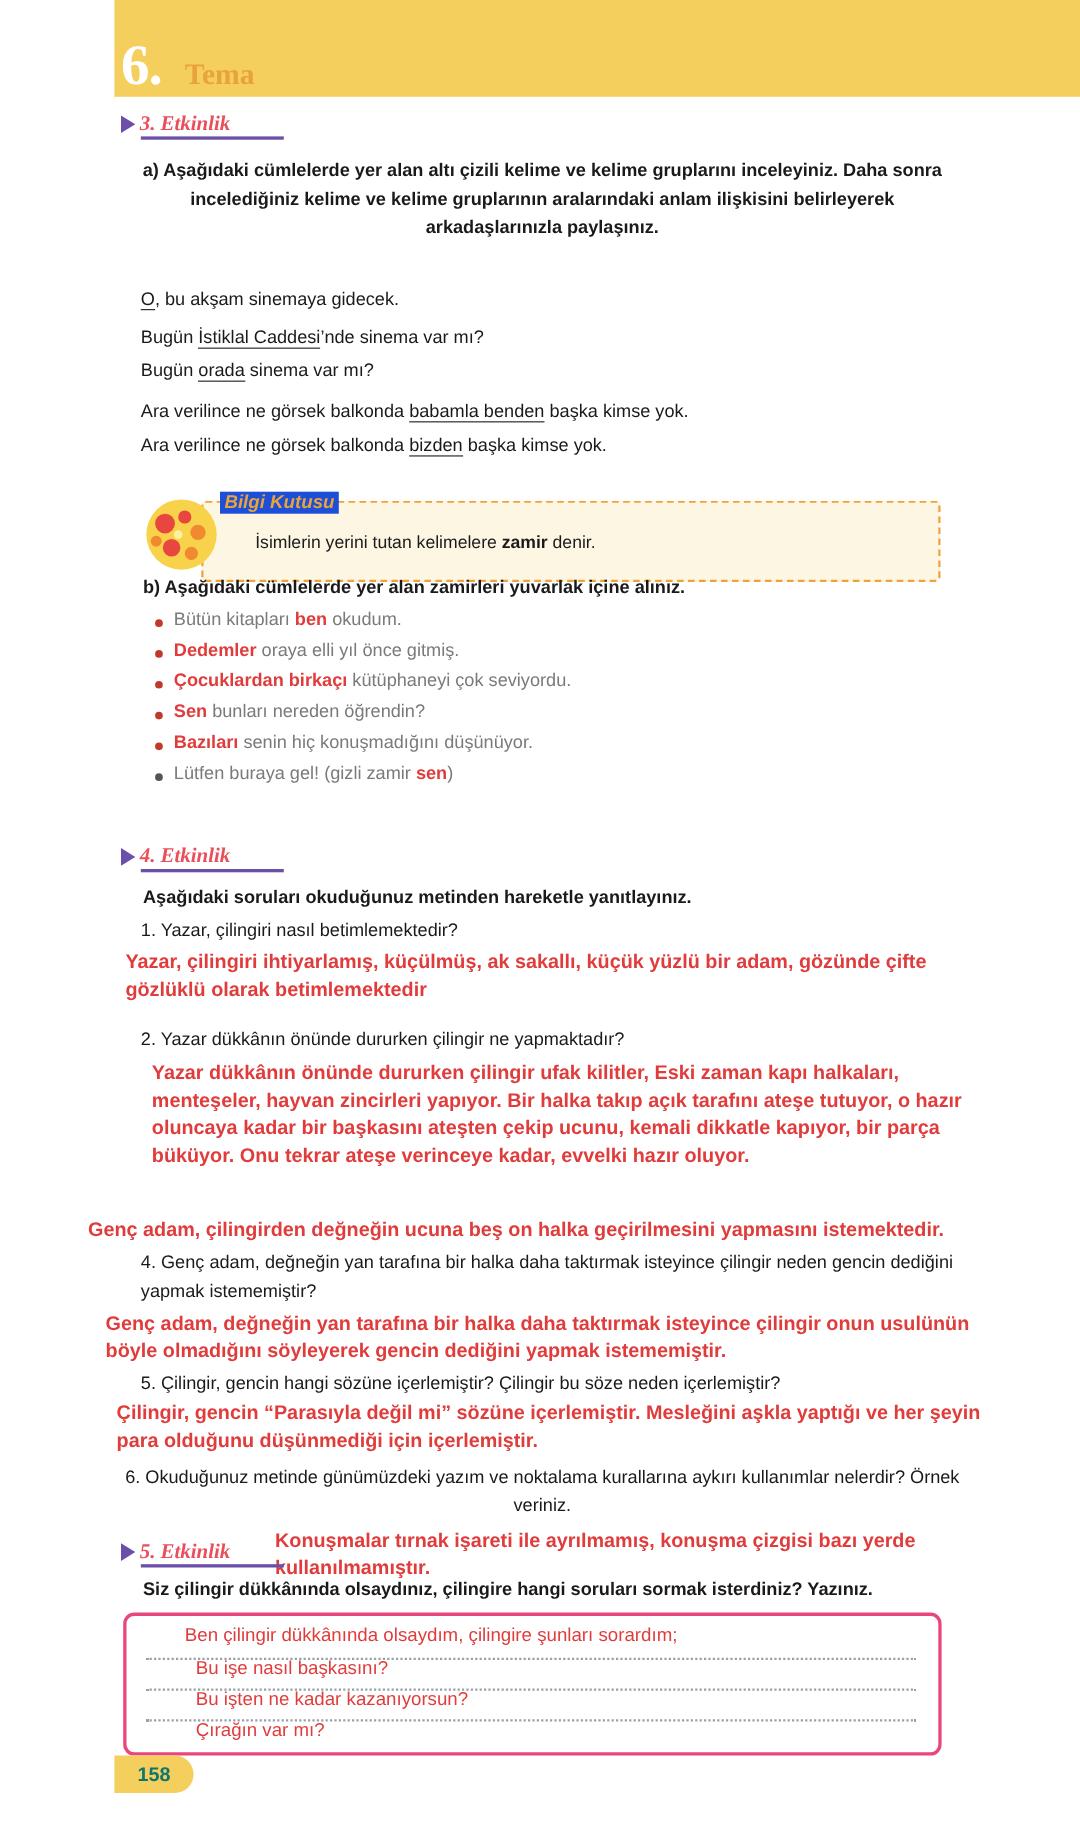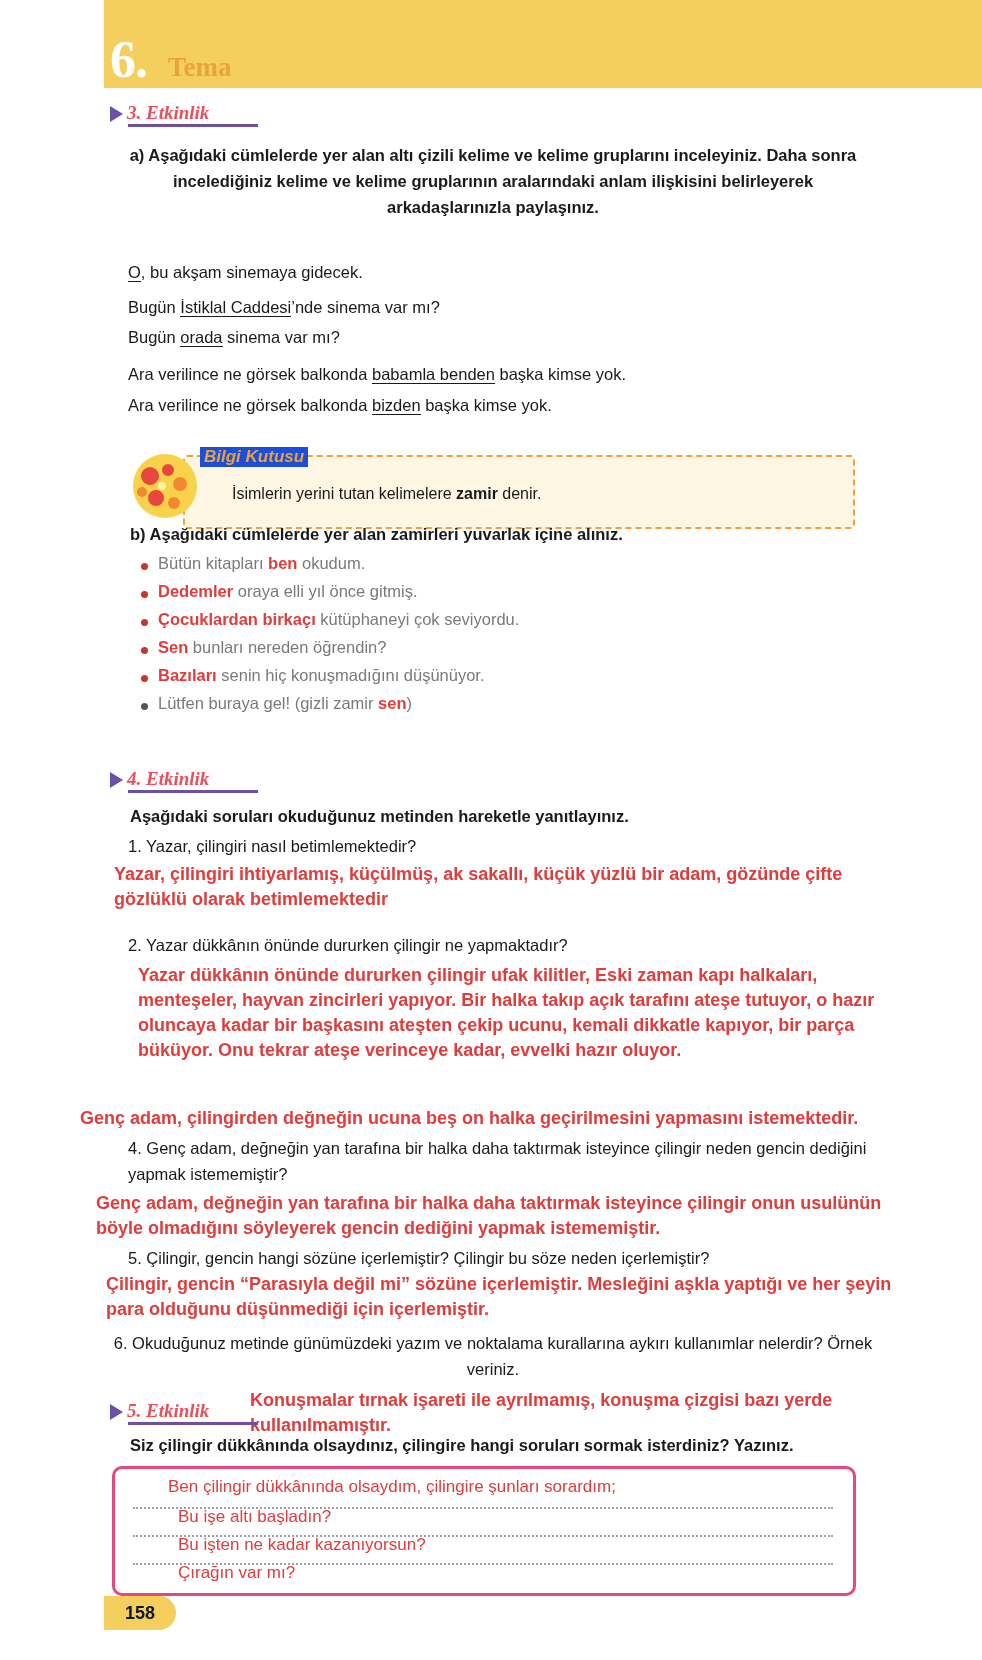--- a/index.html
+++ b/index.html
@@ -104,21 +104,21 @@
   }
   .dotline{
     position:absolute;height:0;border-bottom:2px dotted #9aa0a6;
   }
   .abx{
     position:absolute;font-size:17px;font-weight:normal;color:#e03c3c;line-height:24px;
   }
   .pagenum{
     position:absolute;left:104px;top:1580px;width:72px;height:34px;
     background:#f5cf5e;border-radius:0 17px 17px 0;
-    color:#0f172a;font-weight:bold;font-size:18px;
+    color:#0f766e;font-weight:bold;font-size:18px;
     display:flex;align-items:center;justify-content:center;
   }
 </style>
 </head>
 <body>
 
 <div class="page">
 
   <div class="header-band">
     <div class="left-white"></div>
@@ -228,19 +228,19 @@
     <span class="rule" style="width:130px;"></span>
   </div>
   <div class="p b" style="left:130px;top:1432px;width:760px;">Siz çilingir dükkânında olsaydınız, çilingire hangi soruları sormak isterdiniz? Yazınız.</div>
 
   <div class="answer-box" style="top:1466px;height:124px;">
     <div class="dotline" style="left:18px;top:38px;width:700px;"></div>
     <div class="dotline" style="left:18px;top:66px;width:700px;"></div>
     <div class="dotline" style="left:18px;top:94px;width:700px;"></div>
   </div>
   <div class="abx" style="left:168px;top:1475px;">Ben çilingir dükkânında olsaydım, çilingire şunları sorardım;</div>
-  <div class="abx" style="left:178px;top:1505px;">Bu işe altı başladın?</div>
+  <div class="abx" style="left:178px;top:1505px;">Bu işe nasıl başkasını?</div>
   <div class="abx" style="left:178px;top:1533px;">Bu işten ne kadar kazanıyorsun?</div>
   <div class="abx" style="left:178px;top:1561px;">Çırağın var mı?</div>
 
   <div class="pagenum" style="top:1596px;">158</div>
 
 </div>
 
 </body></html>

